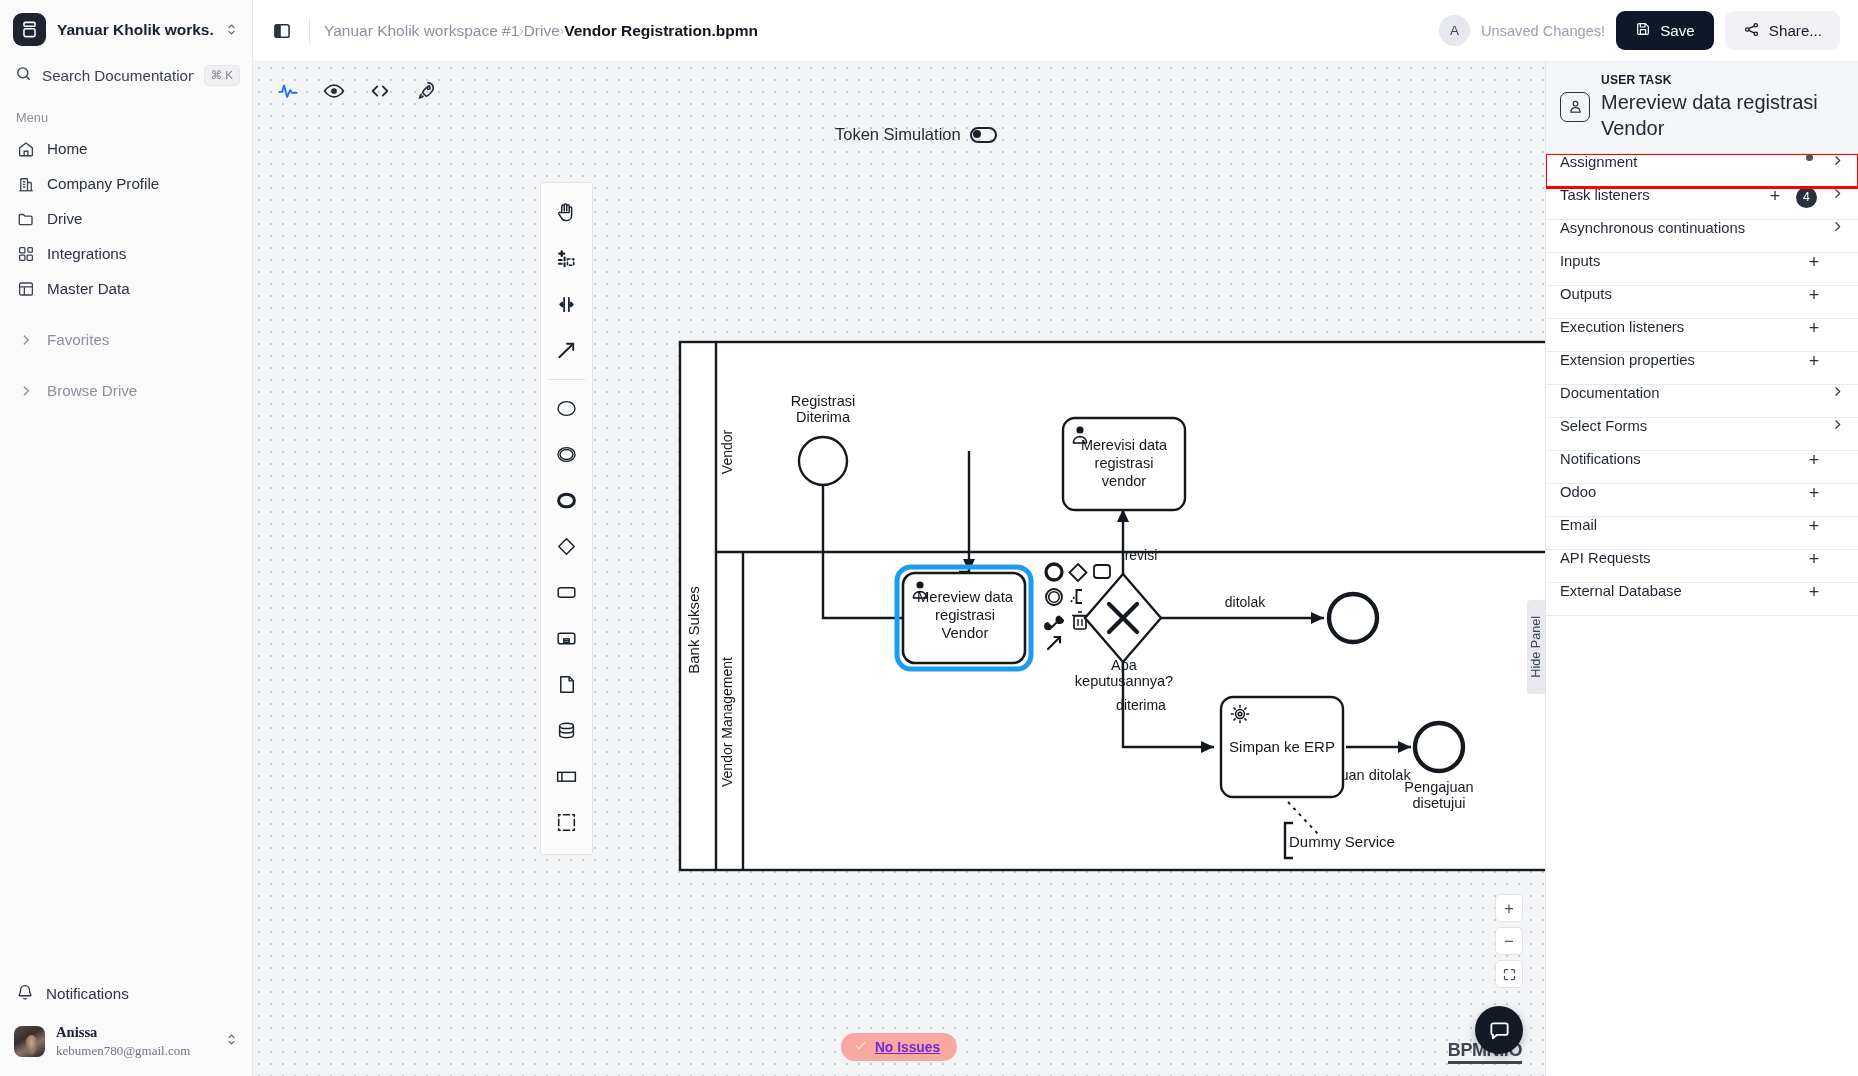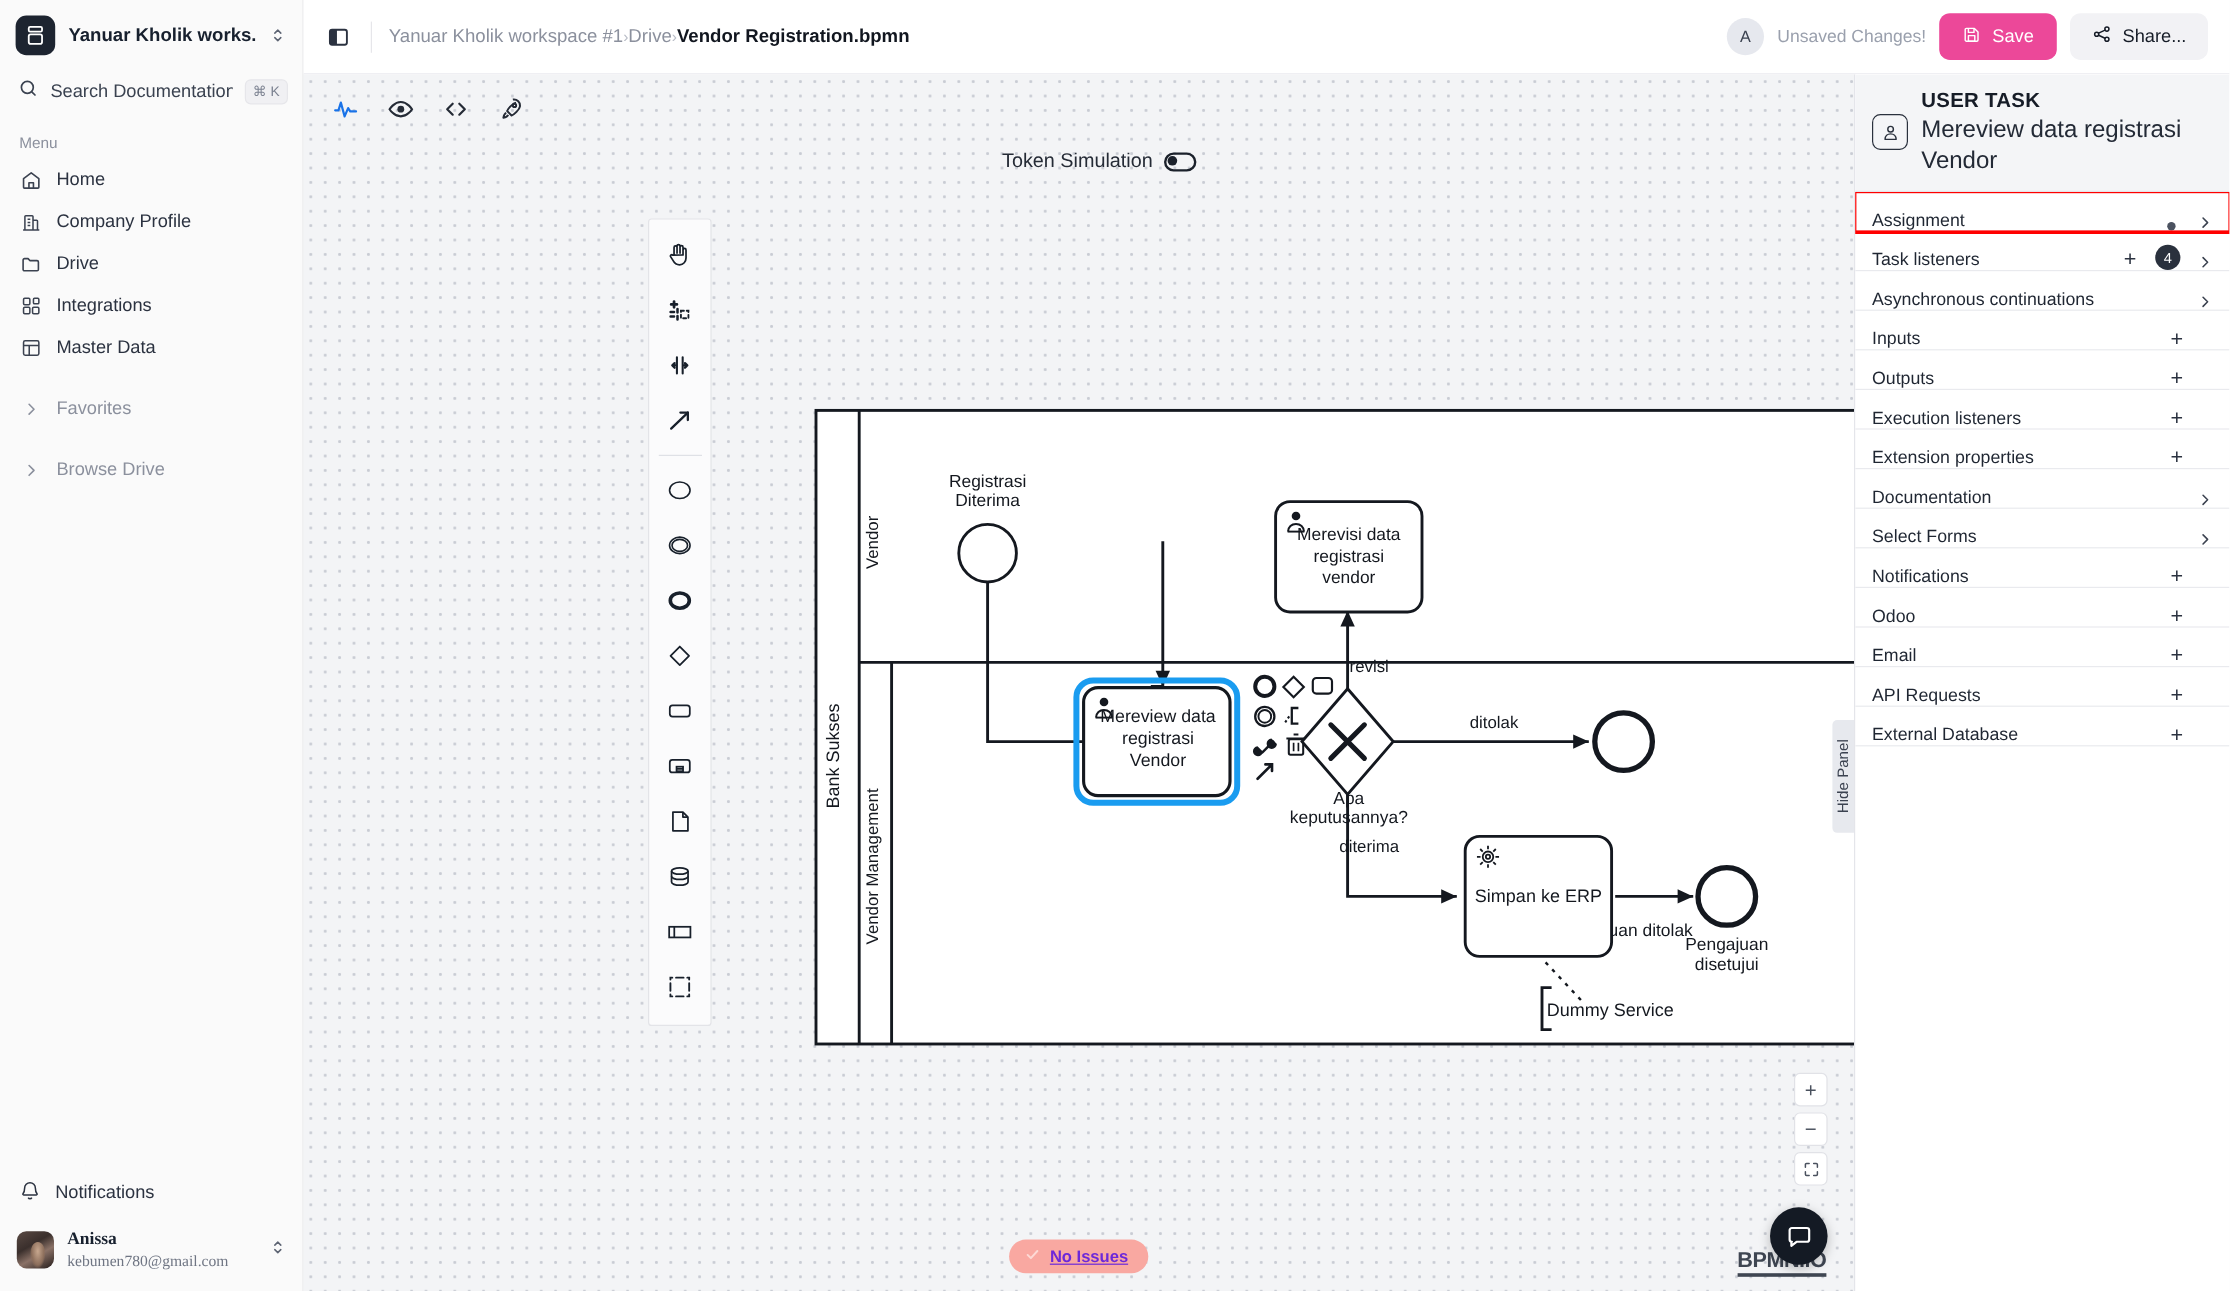--- a/index.html
+++ b/index.html
@@ -102,21 +102,21 @@
   .crumb-sep { color: #b9bdc7; font-size: 13px; }
   .top-spacer { flex: 1 1 auto; }
   .top-right { display: flex; align-items: center; gap: 11px; }
   .av-circle {
     width: 31px; height: 31px; border-radius: 50%; background: #e6e8ee;
     display: flex; align-items: center; justify-content: center;
     font-size: 13.5px; color: #3b4250; font-weight: 400;
   }
   .unsaved { font-size: 14.6px; color: #9aa0ad; white-space: nowrap; }
   .btn-save {
-    background: #ec4899; color: #fff; border: none; border-radius: 9px;
+    background: #0f172a; color: #fff; border: none; border-radius: 9px;
     height: 39px; padding: 0 19px; display: flex; align-items: center; gap: 9px;
     font-size: 15.2px; font-family: inherit; cursor: pointer;
   }
   .btn-share {
     background: #f2f2f5; color: #161c27; border: none; border-radius: 9px;
     height: 39px; padding: 0 18px; display: flex; align-items: center; gap: 9px;
     font-size: 15.2px; font-family: inherit; cursor: pointer;
   }
 
   
@@ -218,26 +218,26 @@
   .props-head {
     display: flex; align-items: center; gap: 11px;
     padding: 11px 14px 12px 14px; background: #f4f5f7;
     border-bottom: 1px solid #e4e5ea;
   }
   .props-icon {
     width: 30px; height: 30px; flex: 0 0 30px;
     border: 1.6px solid #2a313d; border-radius: 7px;
     display: flex; align-items: center; justify-content: center;
   }
-  .props-kind { font-size: 17px; font-weight: 700; color: #161c27; letter-spacing: .25px; line-height: 1.3; }
+  .props-kind { font-size: 12px; font-weight: 700; color: #161c27; letter-spacing: .25px; line-height: 1.3; }
   .props-name { font-size: 20px; color: #232a36; line-height: 1.3; }
 
   .prop-list { flex: 1 1 auto; overflow-y: auto; }
   .prop-row {
-    display: flex; align-items: flex-end; height: 33px;
+    display: flex; align-items: flex-start; height: 33px;
     padding: 0 13px 0 14px; border-bottom: 1px solid #e9eaee;
     font-size: 14.8px; color: #1f2632; cursor: pointer; position: relative;
   }
   .prop-row .nm { flex: 1 1 auto; white-space: nowrap; overflow: hidden; }
   .prop-row .dot { width: 7px; height: 7px; border-radius: 50%; background: #4b5260; margin-right: 16px; }
   .prop-row .plus { font-size: 18px; color: #2b3240; line-height: 1; margin-right: 0; width: 30px; text-align: center; }
   .prop-row .count {
     min-width: 21px; height: 21px; border-radius: 11px; background: #2a313d; color: #fff;
     font-size: 12.2px; display: flex; align-items: center; justify-content: center;
     margin: 0 12px 0 6px; padding: 0 6px;

